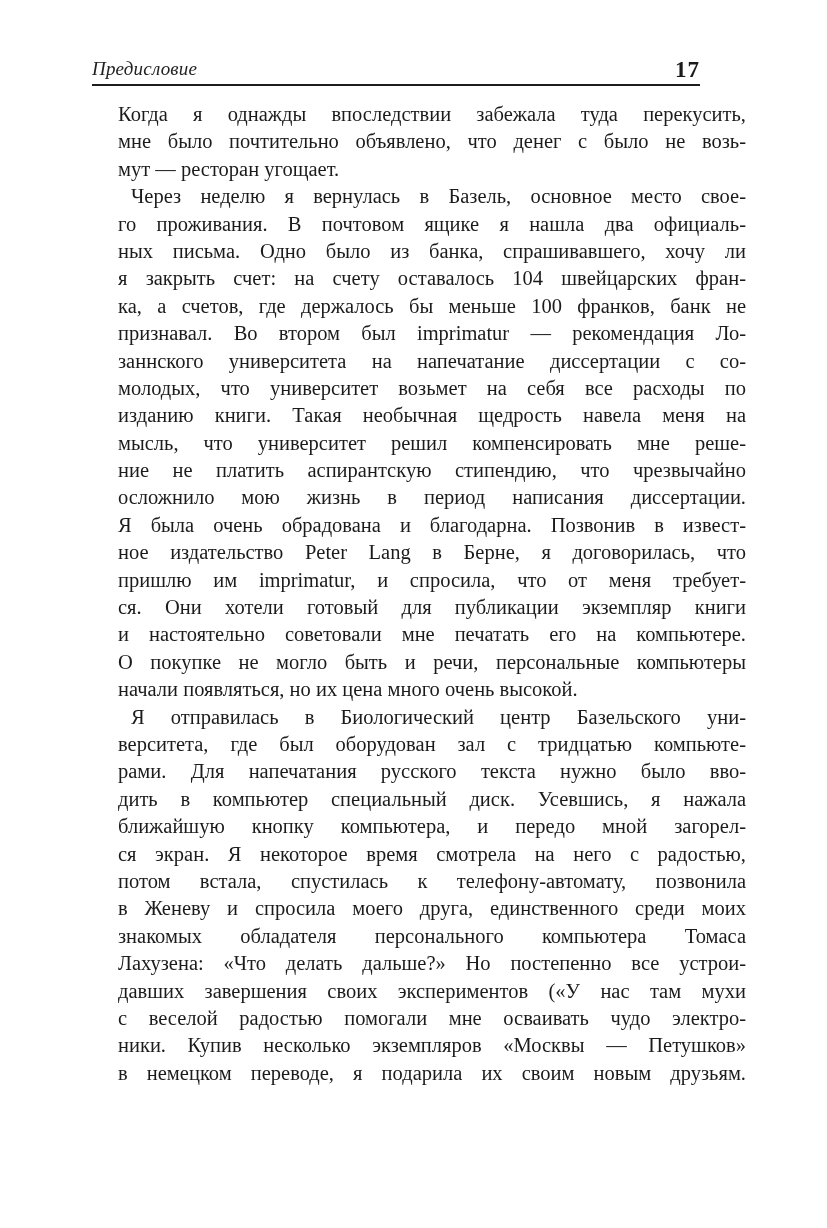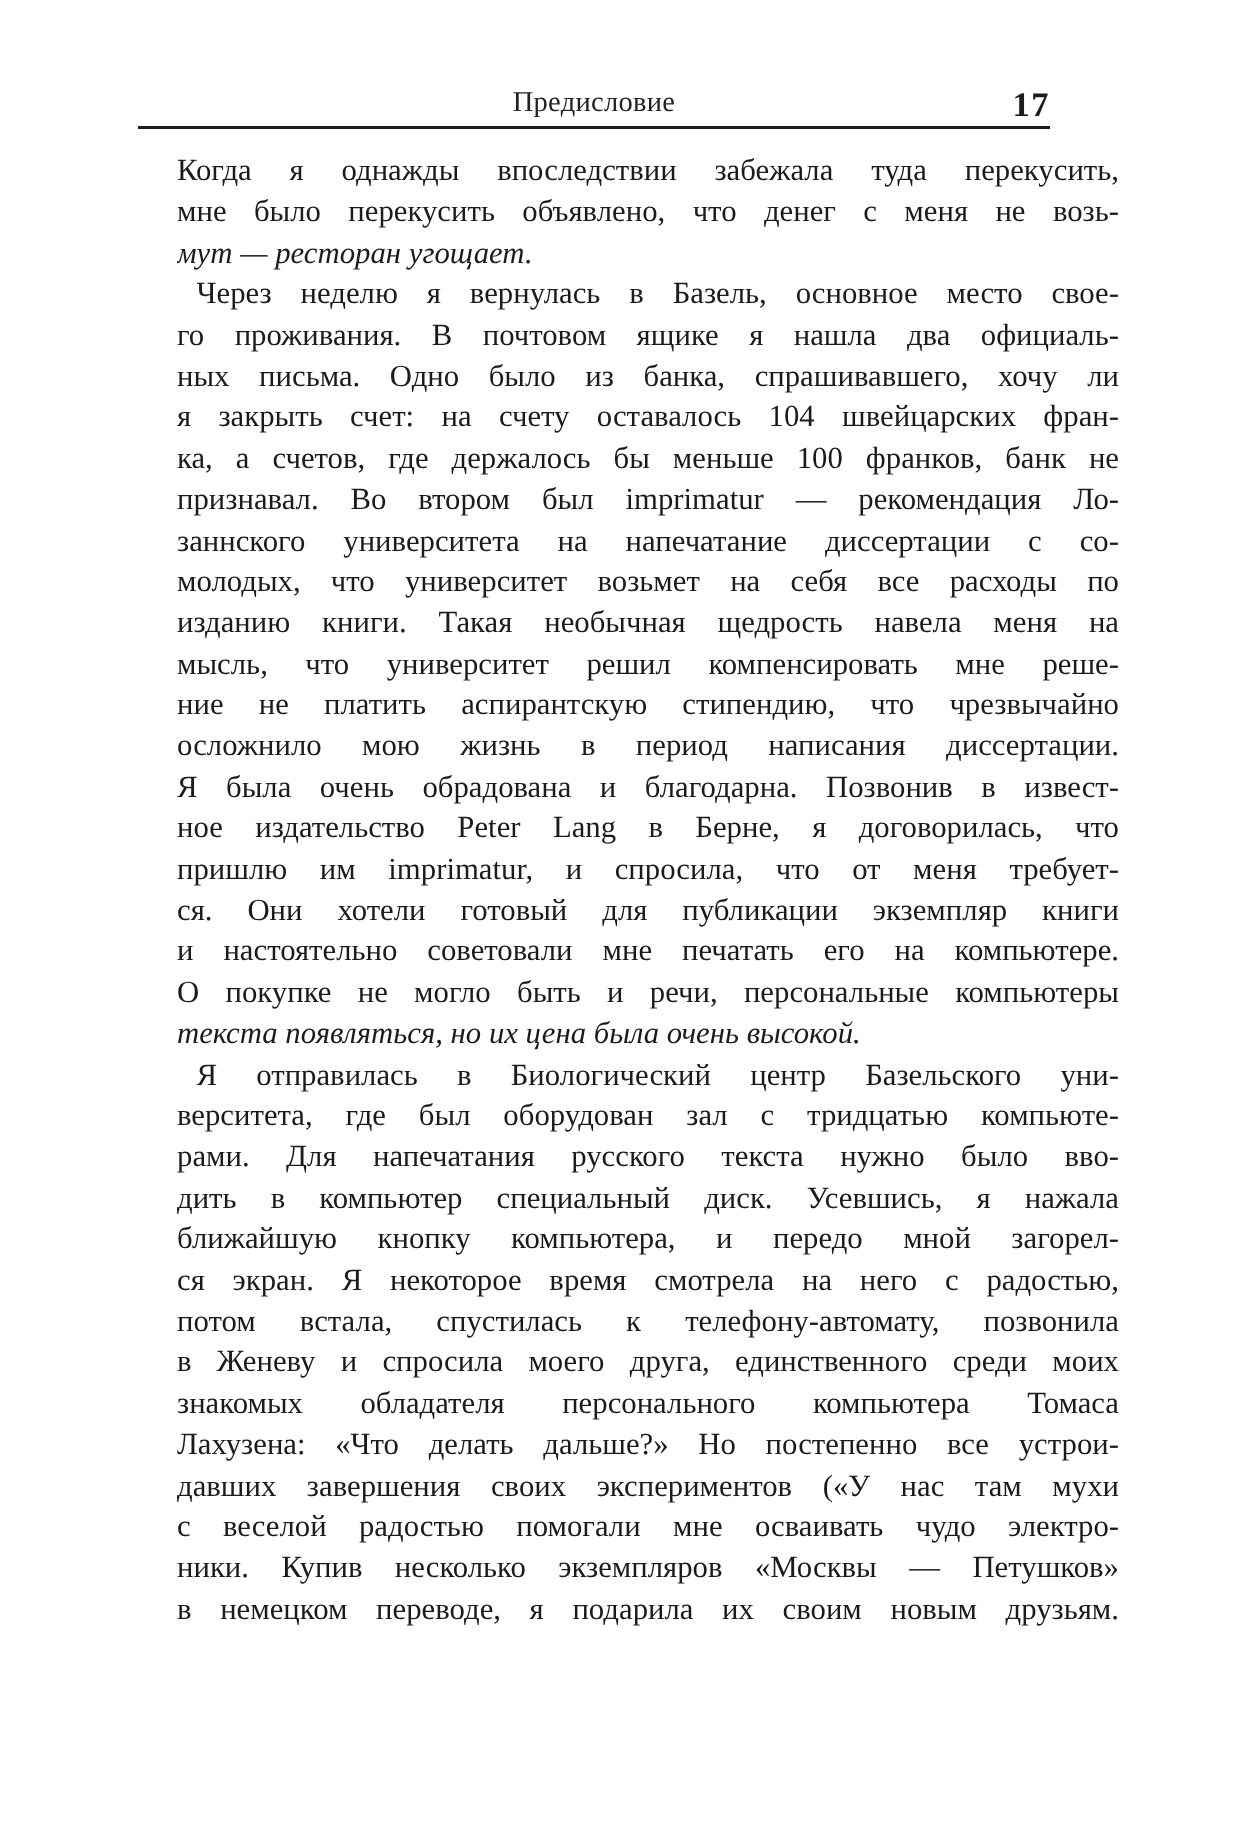--- a/index.html
+++ b/index.html
@@ -22,21 +22,22 @@
     top: 54px;
     left: 92px;
     width: 608px;
     height: 28px;
   }
   .running-title {
     position: absolute;
     left: 0;
     right: 0;
     bottom: 2px;
-    text-align: center;
+    text-align: left;
+    font-style: italic;
     font-size: 19px;
     letter-spacing: 0.2px;
     color: #222222;
   }
   .page-num {
     position: absolute;
     right: 0;
     bottom: -1px;
     font-size: 23px;
     letter-spacing: 1px;
@@ -66,58 +67,57 @@
     height: 27.4px;
     text-align: justify;
     text-align-last: justify;
     overflow: hidden;
     white-space: normal;
     hyphens: none;
     font-variant-numeric: oldstyle-nums;
   }
   .line.last {
     text-align-last: left;
-    font-style: italic;
   }
   .line.indent {
     text-indent: 13px;
   }
 </style>
 </head>
 <body>
 
 <div class="page">
   <div class="running-head">
     <div class="running-title">Предисловие</div>
     <div class="page-num">17</div>
   </div>
   <div class="header-rule"></div>
   <div class="text-block">
       <div class="line">Когда я однажды впоследствии забежала туда перекусить,</div>
-      <div class="line">мне было перекусить объявлено, что денег с меня не возь-</div>
+      <div class="line">мне было почтительно объявлено, что денег с было не возь-</div>
       <div class="line last">мут — ресторан угощает.</div>
       <div class="line indent">Через неделю я вернулась в Базель, основное место свое-</div>
       <div class="line">го проживания. В почтовом ящике я нашла два официаль-</div>
       <div class="line">ных письма. Одно было из банка, спрашивавшего, хочу ли</div>
       <div class="line">я закрыть счет: на счету оставалось 104 швейцарских фран-</div>
       <div class="line">ка, а счетов, где держалось бы меньше 100 франков, банк не</div>
       <div class="line">признавал. Во втором был imprimatur — рекомендация Ло-</div>
       <div class="line">заннского университета на напечатание диссертации с со-</div>
       <div class="line">молодых, что университет возьмет на себя все расходы по</div>
       <div class="line">изданию книги. Такая необычная щедрость навела меня на</div>
       <div class="line">мысль, что университет решил компенсировать мне реше-</div>
       <div class="line">ние не платить аспирантскую стипендию, что чрезвычайно</div>
       <div class="line">осложнило мою жизнь в период написания диссертации.</div>
       <div class="line">Я была очень обрадована и благодарна. Позвонив в извест-</div>
       <div class="line">ное издательство Peter Lang в Берне, я договорилась, что</div>
       <div class="line">пришлю им imprimatur, и спросила, что от меня требует-</div>
       <div class="line">ся. Они хотели готовый для публикации экземпляр книги</div>
       <div class="line">и настоятельно советовали мне печатать его на компьютере.</div>
       <div class="line">О покупке не могло быть и речи, персональные компьютеры</div>
-      <div class="line last">текста появляться, но их цена была очень высокой.</div>
+      <div class="line last">начали появляться, но их цена много очень высокой.</div>
       <div class="line indent">Я отправилась в Биологический центр Базельского уни-</div>
       <div class="line">верситета, где был оборудован зал с тридцатью компьюте-</div>
       <div class="line">рами. Для напечатания русского текста нужно было вво-</div>
       <div class="line">дить в компьютер специальный диск. Усевшись, я нажала</div>
       <div class="line">ближайшую кнопку компьютера, и передо мной загорел-</div>
       <div class="line">ся экран. Я некоторое время смотрела на него с радостью,</div>
       <div class="line">потом встала, спустилась к телефону-автомату, позвонила</div>
       <div class="line">в Женеву и спросила моего друга, единственного среди моих</div>
       <div class="line">знакомых обладателя персонального компьютера Томаса</div>
       <div class="line">Лахузена: «Что делать дальше?» Но постепенно все устрои-</div>

